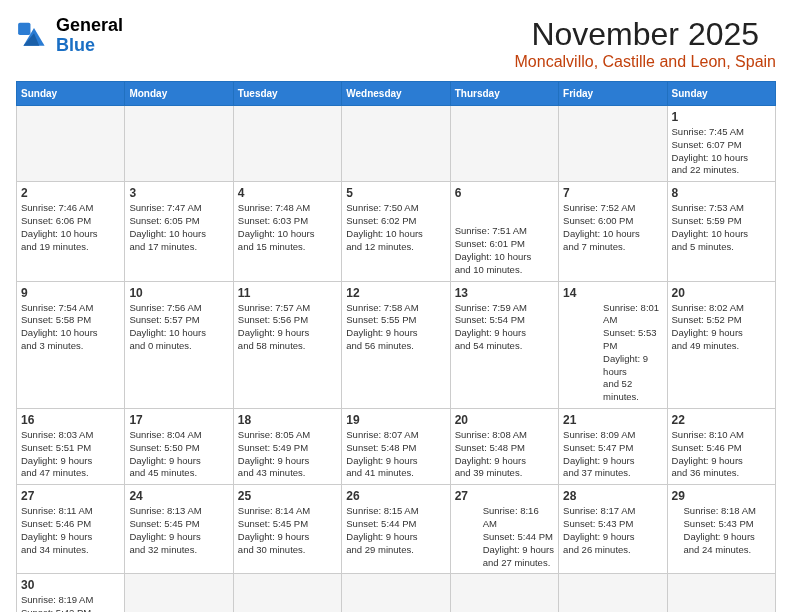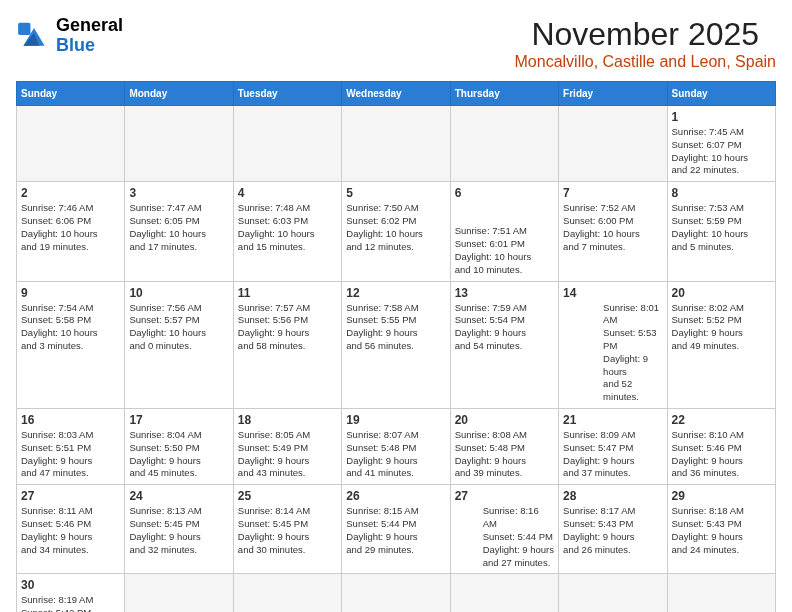--- a/index.html
+++ b/index.html
@@ -330,21 +330,21 @@
         </td>
         <td>
           <span class="day-number">28</span>
           <div class="day-info" style="white-space: pre-line;">Sunrise: 8:17 AM
 Sunset: 5:43 PM
 Daylight: 9 hours
 and 26 minutes.</div>
         </td>
         <td>
           <span class="day-number">29</span>
-          <div class="day-info" style="white-space: pre-line;">Sunrise: 8:18 AM
+          <div class="day-info" style="white-space: pre-line; margin-left: 12px;">Sunrise: 8:18 AM
 Sunset: 5:43 PM
 Daylight: 9 hours
 and 24 minutes.</div>
         </td>
       </tr>
       <tr class="last-row">
         <td>
           <span class="day-number">30</span>
           <div class="day-info" style="white-space: pre-line;">Sunrise: 8:19 AM
 Sunset: 5:42 PM

